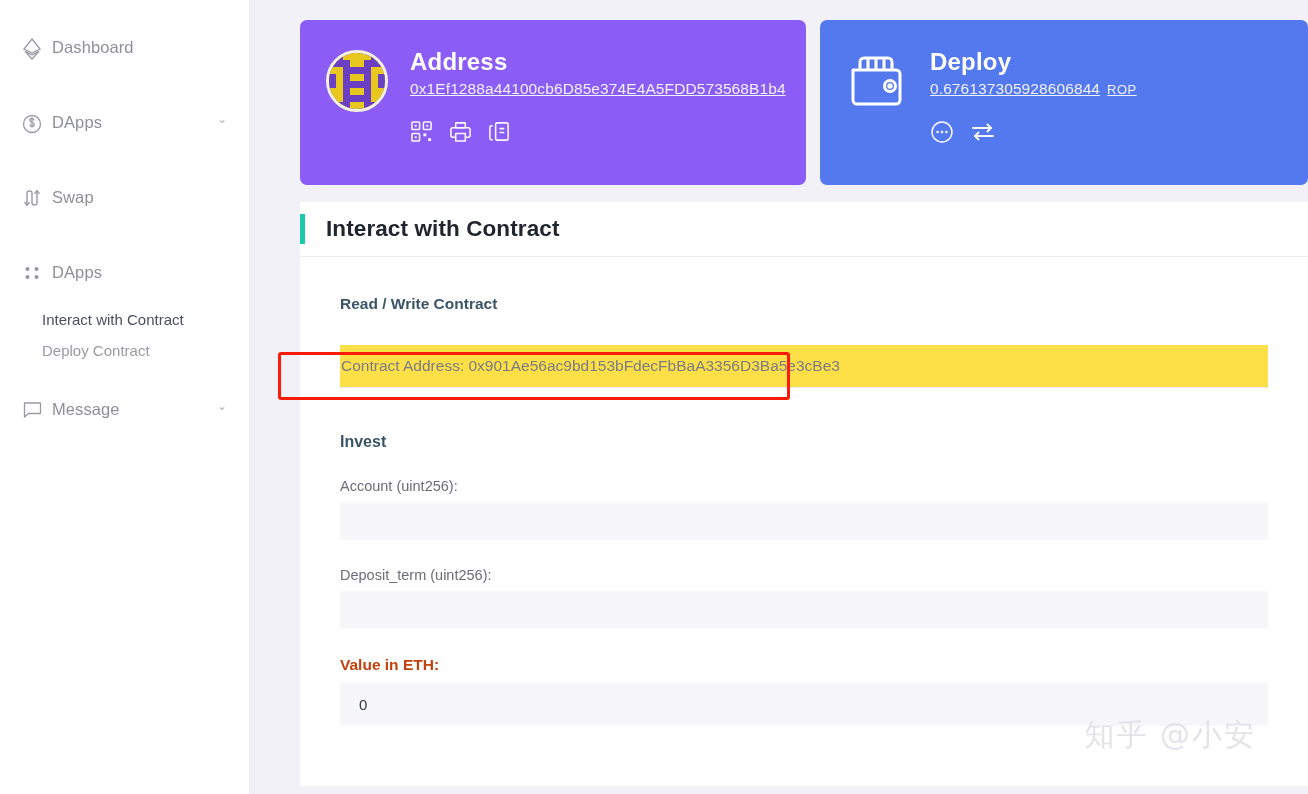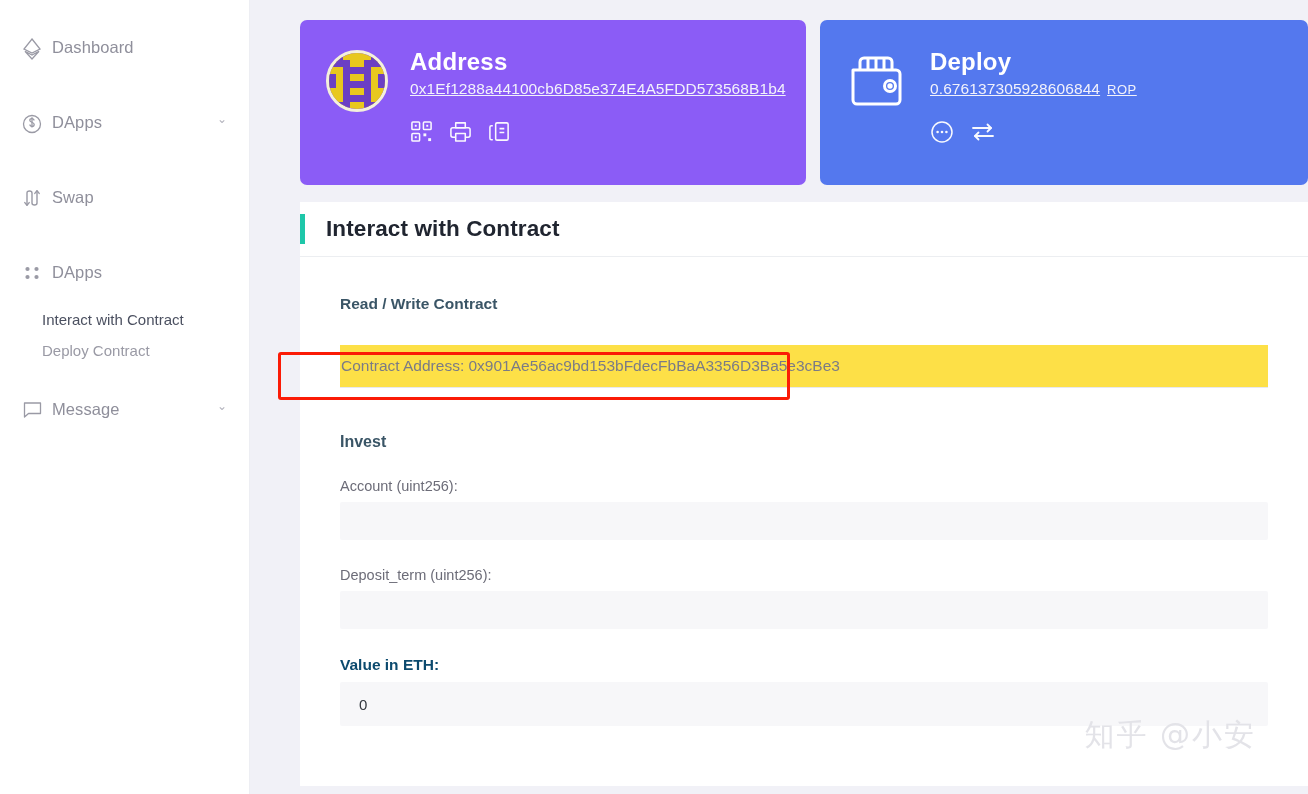--- a/index.html
+++ b/index.html
@@ -161,21 +161,21 @@
   }
   .field { margin-top: 27px; }
   .field-label {
     font-size: 14.5px; color: #6c6c78; margin-bottom: 8px;
   }
   .field-input {
     height: 38px; background: #f7f7f9;
     border: none; width: 100%;
     border-radius: 2px;
   }
-  .field-label.strong { font-size: 15.5px; font-weight: bold; color: #0c4a6e; }
+  .field-label.strong { font-size: 15.5px; font-weight: bold; color: #c2410c; }
   .field-input.filled {
     display: flex; align-items: center;
     padding-left: 19px; font-size: 15px; color: #33383f;
     height: 44px;
   }
 
   
   .watermark {
     position: absolute;
     right: 52px; bottom: 38px;

